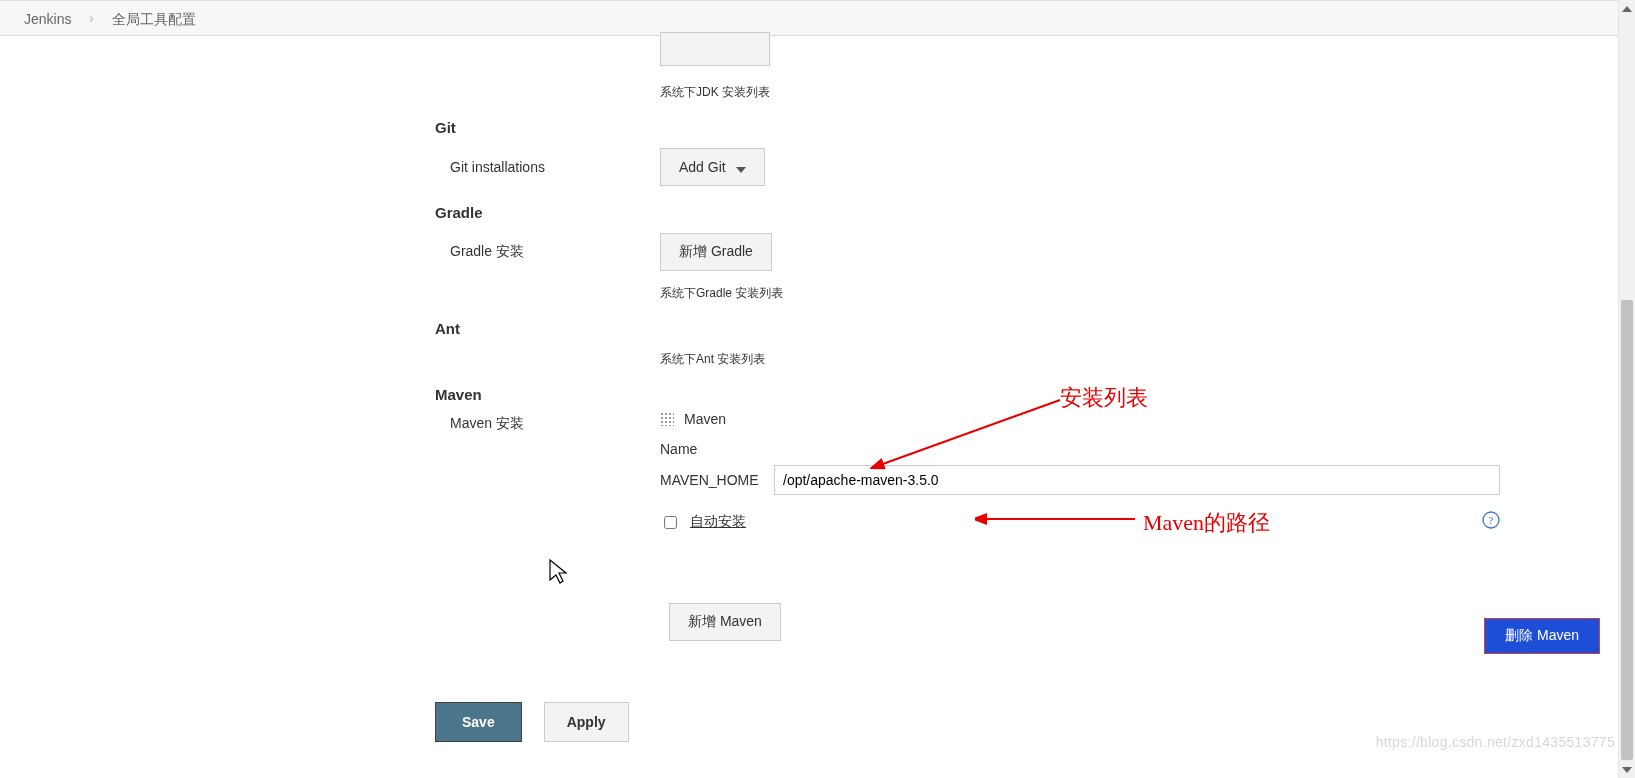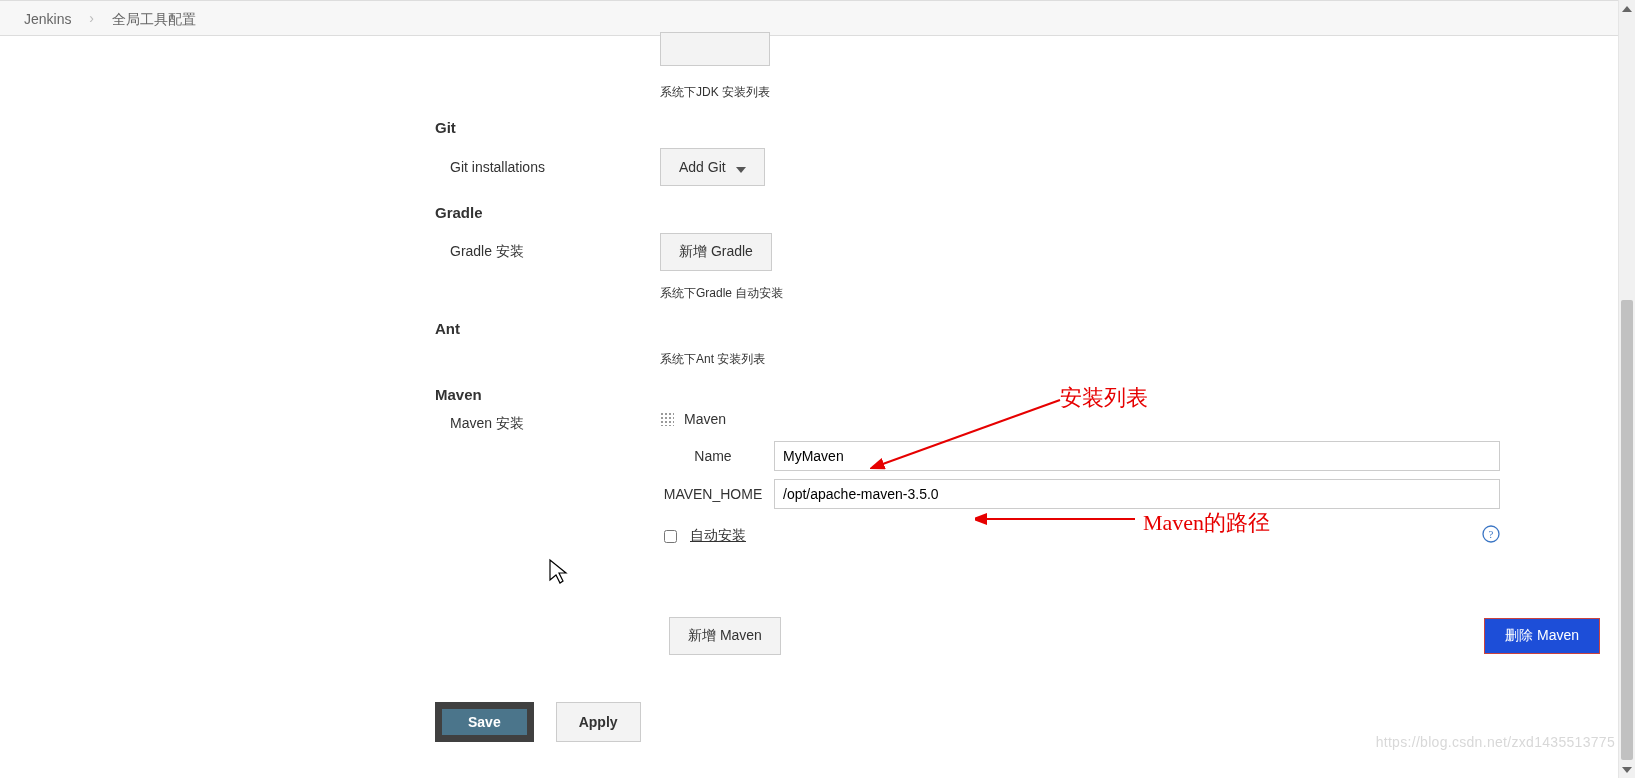--- a/index.html
+++ b/index.html
@@ -26,29 +26,29 @@
   .btn .caret { margin-left:10px; }
   .btn .caret::after { content:""; display:inline-block; border-left:5px solid transparent; border-right:5px solid transparent; border-top:6px solid #555; position:relative; top:1px; }
 
   .hint { color:#333; font-size:12px; margin-top:14px; }
 
   
   .maven-item { margin-left:660px; width:840px; }
   .drag-hdr { display:flex; align-items:center; gap:10px; padding:2px 0 6px 0; }
   .grip { width:14px; height:14px; background-image: radial-gradient(#999 1px, transparent 1px); background-size:4px 4px; }
   .fld-row { display:flex; align-items:center; margin-top:8px; }
-  .fld-label { flex:0 0 114px; text-align:center; padding-right:8px; color:#333; }
+  .fld-label { flex:0 0 114px; text-align:left; padding-right:8px; color:#333; }
   .fld-input { flex:1; height:30px; border:1px solid #ccc; padding:0 8px; font-size:14px; background:#fff; }
   .chk-row { display:flex; align-items:center; gap:10px; margin-top:16px;text-decoration:underline; }
   .help-icon { position:absolute; right:20px; color:#3a75c4; font-size:16px; }
 
   .delete-btn { background:#1d4ed8; color:#fff; border:1px solid #c9433f; height:36px; padding:0 20px; font-size:14px; position:absolute; right:35px; cursor:pointer; }
 
   .save-bar { position:absolute; bottom:36px; left:435px; display:flex; gap:22px; }
-  .btn-primary { background:#4b758b; color:#fff; border:7px solid #404040; height:40px; padding:0 26px; font-size:14px; font-weight:bold; cursor:pointer; }
+  .btn-primary { background:#4b758b; color:#fff; border:1px solid #404040; height:40px; padding:0 26px; font-size:14px; font-weight:bold; cursor:pointer; }
   .btn-secondary { background:#f3f3f3; border:1px solid #ccc; height:40px; padding:0 22px; font-size:14px; font-weight:bold; color:#333; cursor:pointer; }
 
   
   .anno { position:absolute; color:#e60000; font-family:"SimSun","宋体",serif; font-size:22px; pointer-events:none; }
   svg.arrow { position:absolute; pointer-events:none; }
 
   .watermark { position:absolute; right:20px; bottom:28px; color:#d8d8d8; font-size:14px; letter-spacing:0.3px; pointer-events:none; }
 
   
   .vscroll { position:absolute; right:0; top:0; width:17px; height:778px; background:#f1f1f1; border-left:1px solid #e5e5e5; }
@@ -90,38 +90,37 @@
 
     <div class="section-head">Gradle</div>
     <div class="block row">
       <div class="label">Gradle 安装</div>
       <div class="ctrl" style="margin-left:10px;">
         <button class="btn">
           <span>新增 Gradle</span>
         </button>
       </div>
     </div>
-    <div style="margin-left:660px;" class="hint">系统下Gradle 自动安装</div>
+    <div style="margin-left:660px;" class="hint">系统下Gradle 安装列表</div>
 
     <div class="section-head">Ant</div>
     <div style="margin-left:660px;" class="hint">系统下Ant 安装列表</div>
 
     <div class="section-head">Maven</div>
     <div class="block row" style="align-items:flex-start;">
       <div class="label">Maven 安装</div>
     </div>
 
     <div class="maven-item" style="margin-top:-24px;">
       <div class="drag-hdr">
         <div class="grip"></div>
         <span>Maven</span>
       </div>
       <div class="fld-row">
         <div class="fld-label">Name</div>
-        <input class="fld-input" type="text" value="MyMaven" style="">
       </div>
       <div class="fld-row">
         <div class="fld-label">MAVEN_HOME</div>
         <input class="fld-input" type="text" value="/opt/apache-maven-3.5.0" style="">
       </div>
       <div class="chk-row" style="margin-left:0;">
         <input type="checkbox" style="">
         <span>自动安装</span>
         <span class="help-icon" style="position:static; margin-left:auto;">
           <svg width="18" height="18" viewBox="0 0 18 18">

